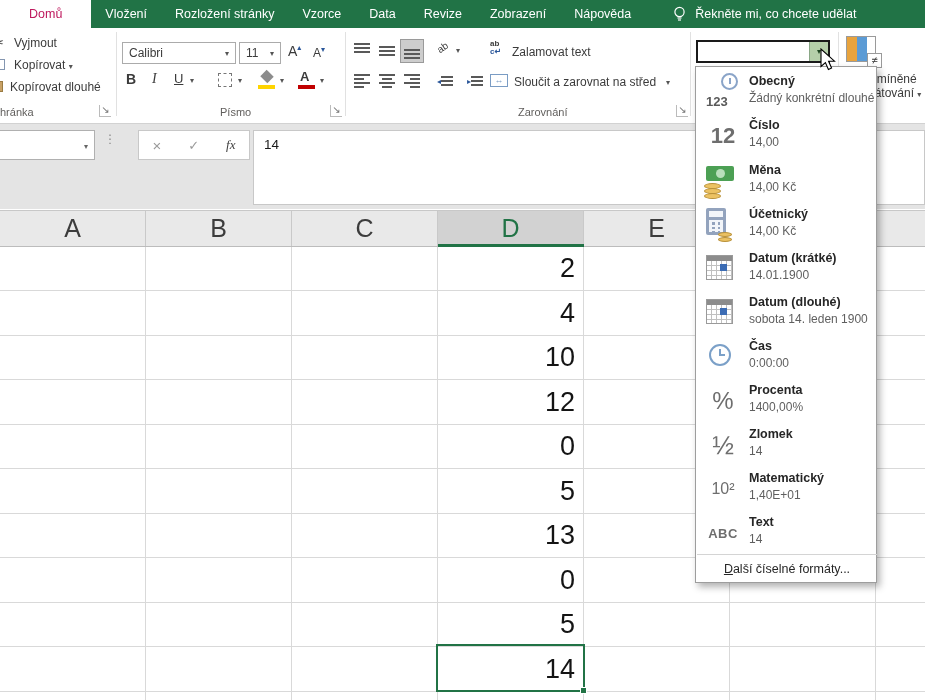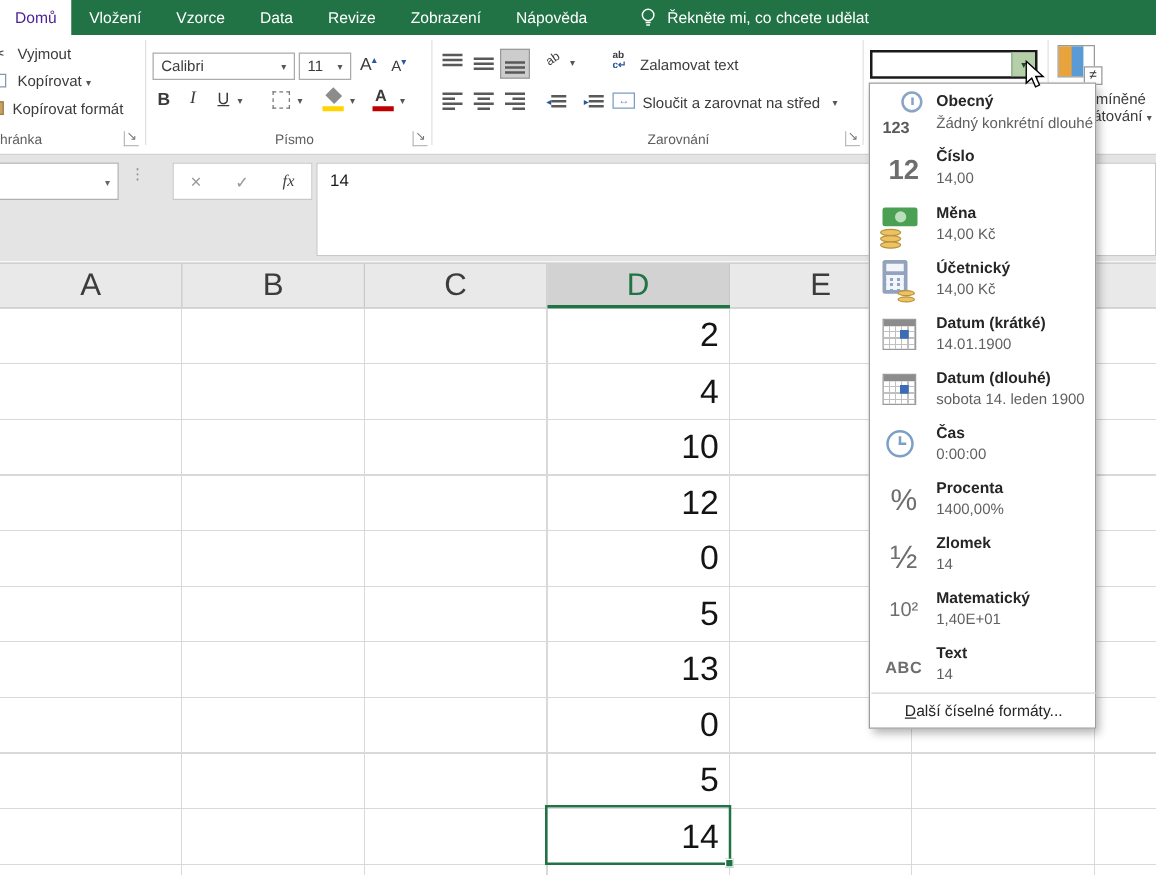--- a/index.html
+++ b/index.html
@@ -2,21 +2,21 @@
 <html><head>
 <meta charset="utf-8">
 <style>
   * { margin:0; padding:0; box-sizing:border-box; }
   body { font-family:"Liberation Sans", sans-serif; }
   .screen { position:relative; width:925px; height:700px; background:#fff; overflow:hidden; font-family:"Liberation Sans", sans-serif; }
 
   
   .tabbar { position:absolute; top:0; left:0; width:925px; height:28px; background:#217346; display:flex; color:#fff; font-size:12.5px; }
   .tab { display:flex; align-items:center; padding:0 14px; cursor:default; }
-  .tab.active { background:#fff; color:#4c1d95; padding:0 12px; }
+  .tab.active { background:#fff; color:#be185d; padding:0 29px; }
   .tellme { display:flex; align-items:center; gap:9px; margin-left:28px; }
 
   
   .ribbon { position:absolute; top:28px; left:0; width:925px; height:96px; background:#fff; border-bottom:1px solid #d2d2d2; font-size:12px; color:#3b3b3b; }
   .vdiv { position:absolute; top:4px; width:1px; height:84px; background:#e1e1e1; }
   .grouplabel { position:absolute; top:78px; font-size:11px; color:#605e5c; }
   .launcher { position:absolute; top:77px; font-size:10px; color:#777; width:12px; height:12px; border:1px solid #bbb; border-top:none; border-right:none; line-height:10px; text-align:center; }
   .rbtn-label { white-space:nowrap; }
   .combo { position:absolute; background:#fff; border:1px solid #ababab; font-size:12px; display:flex; align-items:center; }
   .combo .val { flex:1; padding-left:6px; }
@@ -100,20 +100,23 @@
 <div class="screen">
 
   <div class="tabbar">
     <div class="tab active">
         <span>Domů</span>
       </div>
     <div class="tab">
         <span>Vložení</span>
       </div>
     <div class="tab">
+        <span>Rozložení stránky</span>
+      </div>
+    <div class="tab">
         <span>Vzorce</span>
       </div>
     <div class="tab">
         <span>Data</span>
       </div>
     <div class="tab">
         <span>Revize</span>
       </div>
     <div class="tab">
         <span>Zobrazení</span>
@@ -131,21 +134,21 @@
     </div>
   </div>
 
   <div class="ribbon">
 
     <span style="position:absolute;left:-7px;top:7px;font-size:13px;color:#444;">✂</span>
     <div style="position:absolute;left:14px;top:8px;" class="rbtn-label">Vyjmout</div>
     <div style="position:absolute;left:-4px;top:31px;width:9px;height:11px;border:1px solid #8496b0;background:#fff;"></div>
     <div style="position:absolute;left:14px;top:30px;" class="rbtn-label"><span>Kopírovat</span> <span class="chev">▾</span></div>
     <div style="position:absolute;left:-5px;top:53px;width:8px;height:11px;background:#c8a165;border:1px solid #9a7b42;"></div>
-    <div style="position:absolute;left:10px;top:52px;" class="rbtn-label">Kopírovat formát</div>
+    <div style="position:absolute;left:10px;top:52px;" class="rbtn-label">Kopírovat dlouhé</div>
     <div class="grouplabel" style="left:0px;">hránka</div>
     <div class="launcher" style="left:99px;">↘</div>
     <div class="vdiv" style="left:116px;"></div>
 
     <div class="combo" style="left:122px;top:14px;width:114px;height:22px;">
       <span class="val">Calibri</span>
       <span class="arr">▾</span>
     </div>
     <div class="combo" style="left:239px;top:14px;width:42px;height:22px;">
       <span class="val">11</span>

